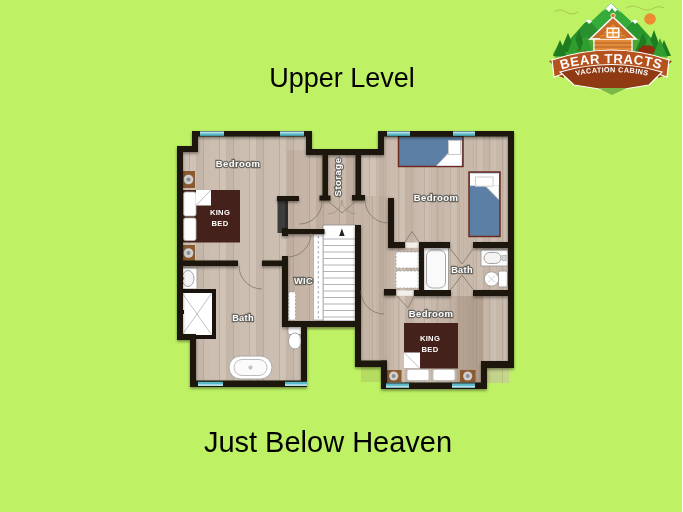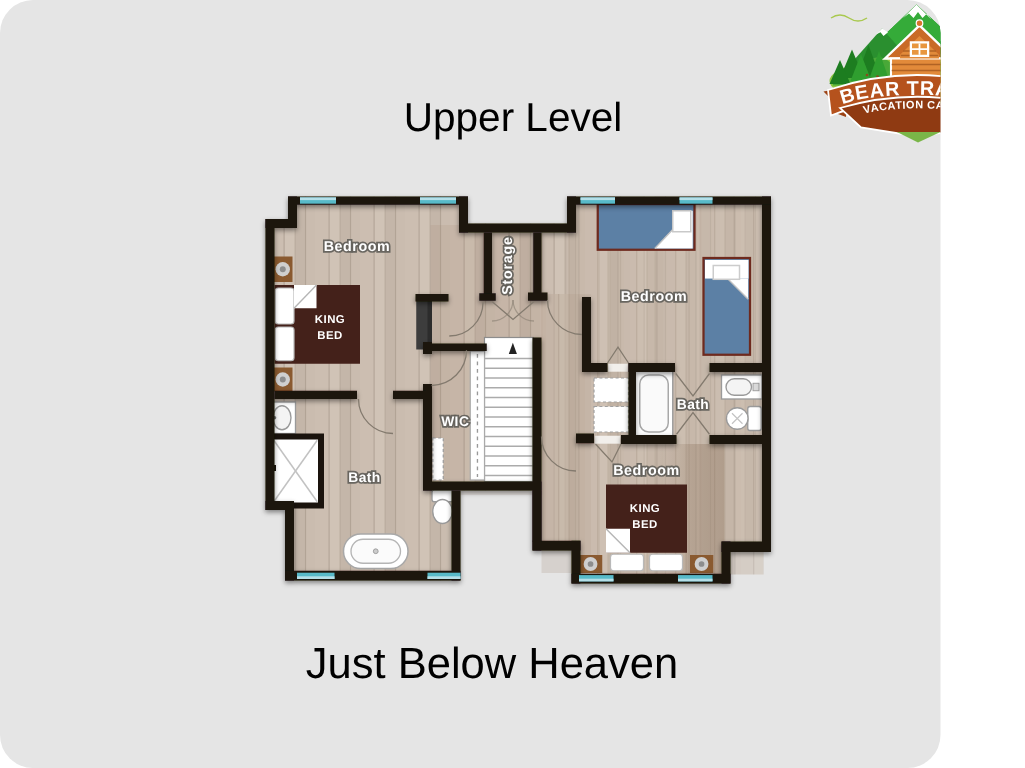--- a/index.html
+++ b/index.html
@@ -1,17 +1,17 @@
 <!DOCTYPE html>
 <html><head>
 <meta charset="utf-8">
 <style>
   html,body{margin:0;padding:0;background:#fff;}
-  .page{position:relative;width:627px;height:512px;background:#e5e5e5;overflow:hidden;
-        font-family:"Liberation Sans", sans-serif;border-radius:22px;}
+  .page{position:relative;width:682px;height:512px;background:#bef264;overflow:hidden;
+        font-family:"Liberation Sans", sans-serif;}
   svg{position:absolute;left:0;top:0;}
 </style>
 </head>
 <body>
 <div class="page">
 <svg width="683" height="512" viewBox="0 0 683 512">
 <defs>
   <pattern id="wd" width="30" height="200" patternUnits="userSpaceOnUse">
     <rect width="30" height="200" fill="#c9bbae"></rect>
     <rect x="0" width="9" height="200" fill="#ccbeb1"></rect>

